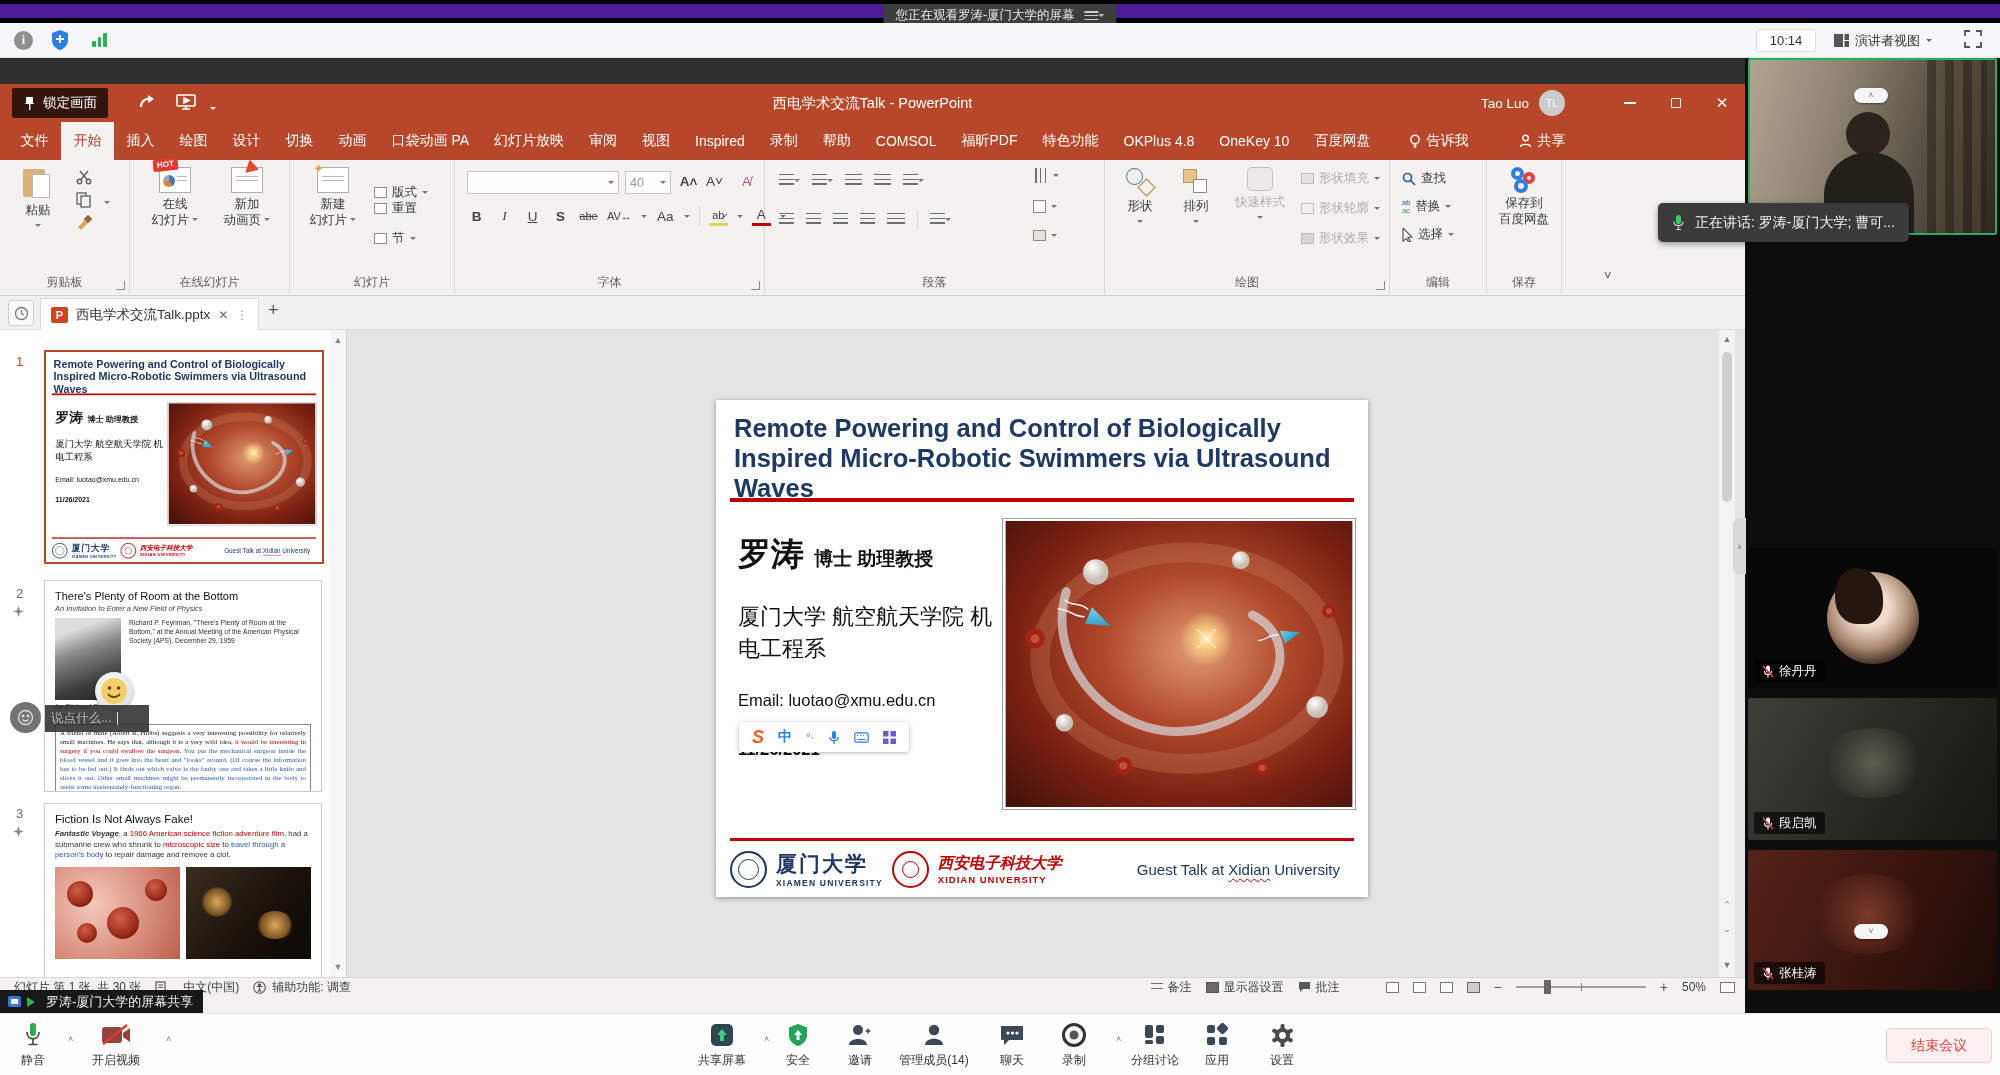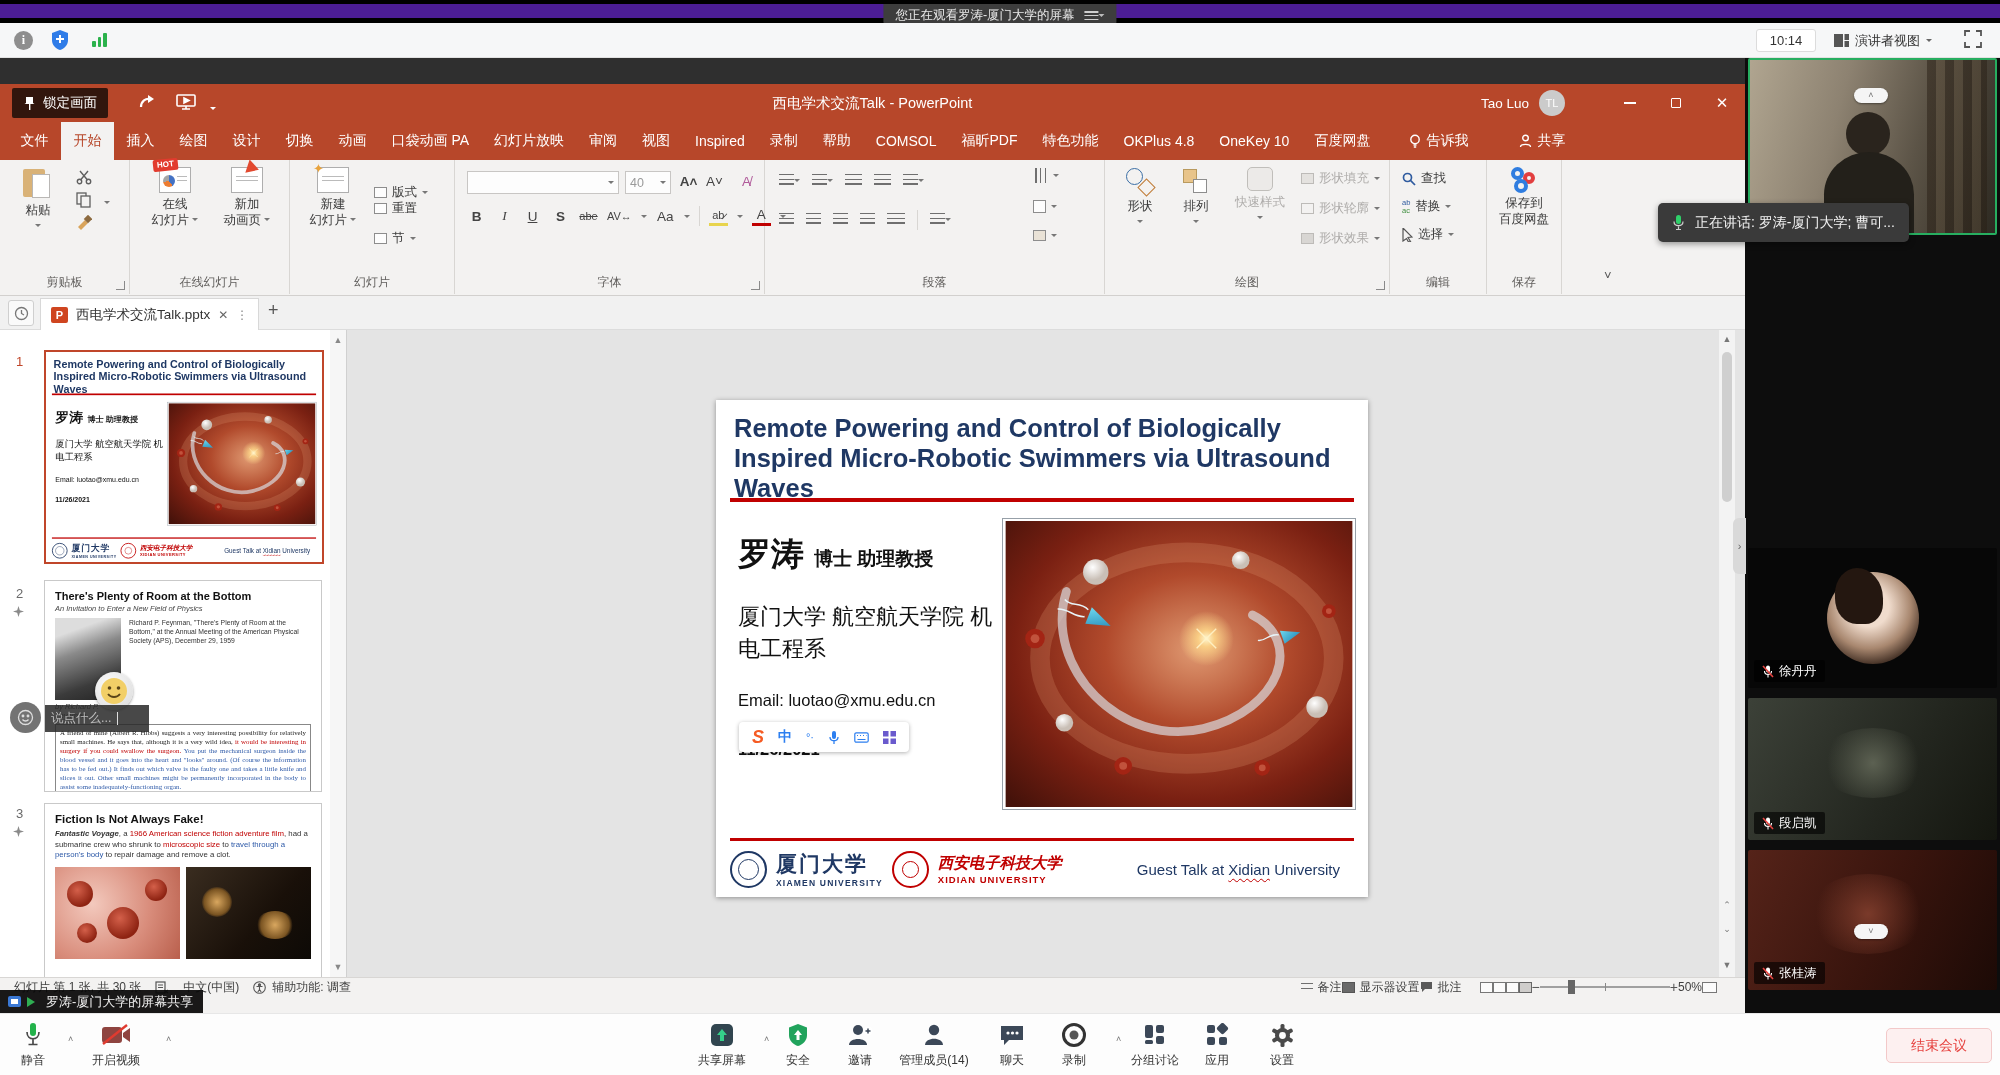--- a/index.html
+++ b/index.html
@@ -155,21 +155,21 @@
 .chat-big{position:absolute;left:95px;top:342px;width:38px;height:38px;border-radius:50%;background:radial-gradient(circle at 40% 35%,#fdfdfd,#d8d8d8);box-shadow:0 1px 3px rgba(0,0,0,.4)}
 .chat-emoji{position:absolute;left:10px;top:372px;width:31px;height:31px;border-radius:50%;background:rgba(90,90,90,.85);display:flex;align-items:center;justify-content:center}
 .chat-pill{position:absolute;left:45px;top:375px;width:104px;height:27px;background:rgba(40,40,40,.85);border-radius:0;
   display:flex;align-items:center;gap:6px;padding:0 6px;color:#bdbdbd;font-size:12.5px}
 .caret{width:1px;height:13px;background:#ddd}
 
 
 .pstatus{position:absolute;left:0;top:919px;width:1745px;height:19px;background:#f3f2f1;border-top:1px solid #d8d6d4;
   font-size:12px;color:#3f3f3f;display:flex;align-items:center}
 .pstatus .sp{margin-left:14px;white-space:nowrap}
-.pstatus .ri{margin-left:auto;display:flex;align-items:center;margin-right:28px}
+.pstatus .ri{margin-left:auto;display:flex;align-items:center;gap:14px;margin-right:10px}
 .vic{display:inline-block;width:13px;height:11px;border:1px solid #777;background:#fbfbfb}
 .vic.active{background:#cfcdcb;border-color:#666}
 .zoomtrack{position:relative;width:130px;height:2px;background:#a0a0a0}
 .zoomtrack .tick{position:absolute;left:50%;top:-3px;width:1px;height:8px;background:#888}
 .zoomtrack .zthumb{position:absolute;left:22%;top:-6px;width:7px;height:14px;background:#666}
 
 
 .share-banner{position:absolute;left:0;top:990px;height:23px;background:rgba(8,8,8,.93);display:flex;align-items:center;gap:6px;
   padding:0 10px 0 8px;color:#f0f0f0;font-size:13px;z-index:30;white-space:nowrap}
 .sb-win{width:13px;height:11px;background:#3a78d4;border-radius:2px;position:relative}
@@ -198,21 +198,21 @@
   gap:10px;padding:0 14px;color:#f2f2f2;font-size:14px;white-space:nowrap;z-index:40;box-shadow:0 2px 6px rgba(0,0,0,.4)}
 
 
 .bbar{position:absolute;left:0;top:1013px;width:2000px;height:62px;background:#fdfdfd;border-top:1px solid #e7e7e7}
 .mctrl{position:absolute;top:7px;width:84px;text-align:center;color:#333;font-size:12px}
 .mctrl .mi{height:28px;display:flex;align-items:center;justify-content:center;margin-bottom:3px}
 .mcaret{position:absolute;top:20px;font-size:9px;color:#777}
 .endbtn{position:absolute;left:1886px;top:14px;width:106px;height:35px;background:#fdf0f0;border:1px solid #f3c9c9;border-radius:5px;
   color:#e64340;font-size:14px;text-align:center;line-height:33px}
 svg{display:block}
-.thm2-title{font-size:11px;font-weight:bold;color:#111}
+.thm2-title{font-size:11px;font-weight:normal;color:#111}
 .thm2-sub{font-size:7.5px;font-style:italic;color:#444;margin-top:2px}
 .thm2-cite{font-size:6.8px;color:#333;line-height:1.35}
 .thm2-body{font-size:6.9px;font-family:"Liberation Serif",serif;color:#222;line-height:1.3;text-align:justify}
 .red{color:#c00000}.blue{color:#2e5aa8}
 .portrait{width:66px;height:82px;background:linear-gradient(160deg,#ddd 0 18%,#8a8a8a 40%,#3b3b3b 75%,#222)}
 .imgL{background:radial-gradient(circle at 30% 40%,#f3c9bd,#d98d7c 55%,#b95f4c);position:relative}
 .cell{position:absolute;border-radius:50%;background:radial-gradient(circle at 40% 35%,#d4604a,#8e2312 70%)}
 .imgR{background:linear-gradient(130deg,#3a2d20,#191009 60%,#0d0a06);position:relative}
 .glow{position:absolute;border-radius:50%;background:radial-gradient(circle,#d9a75f,#7a5422 60%,transparent 75%)}
 </style>

